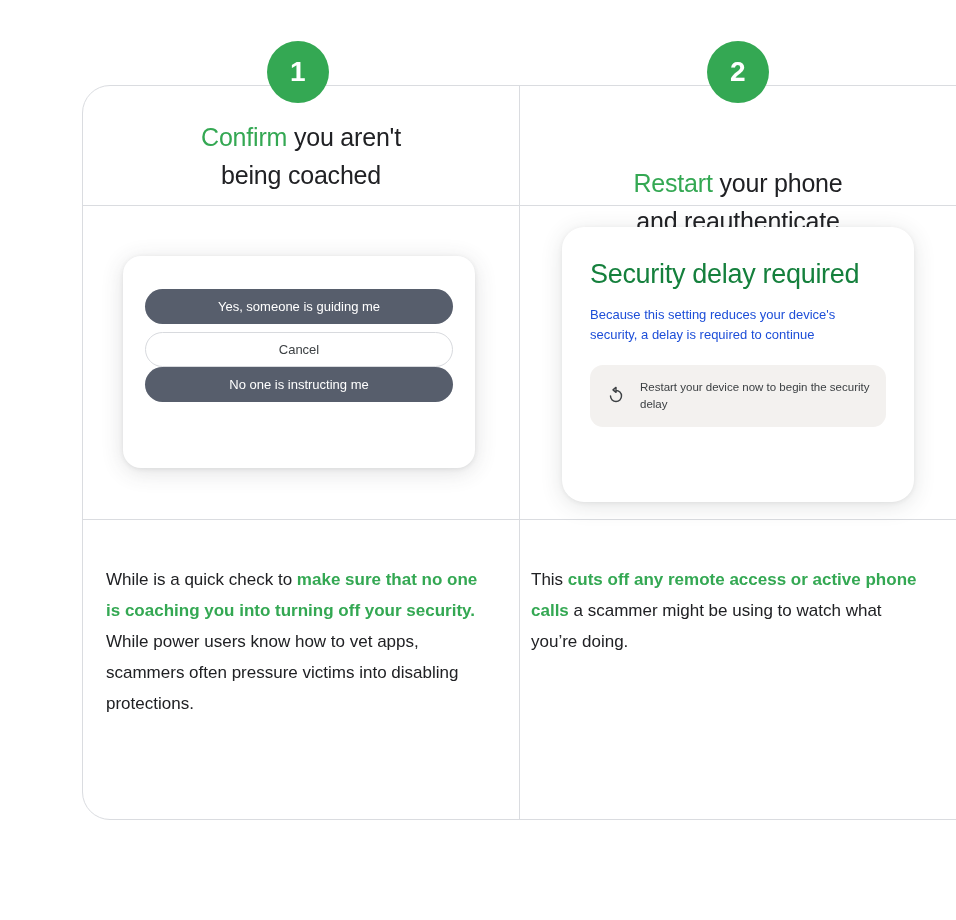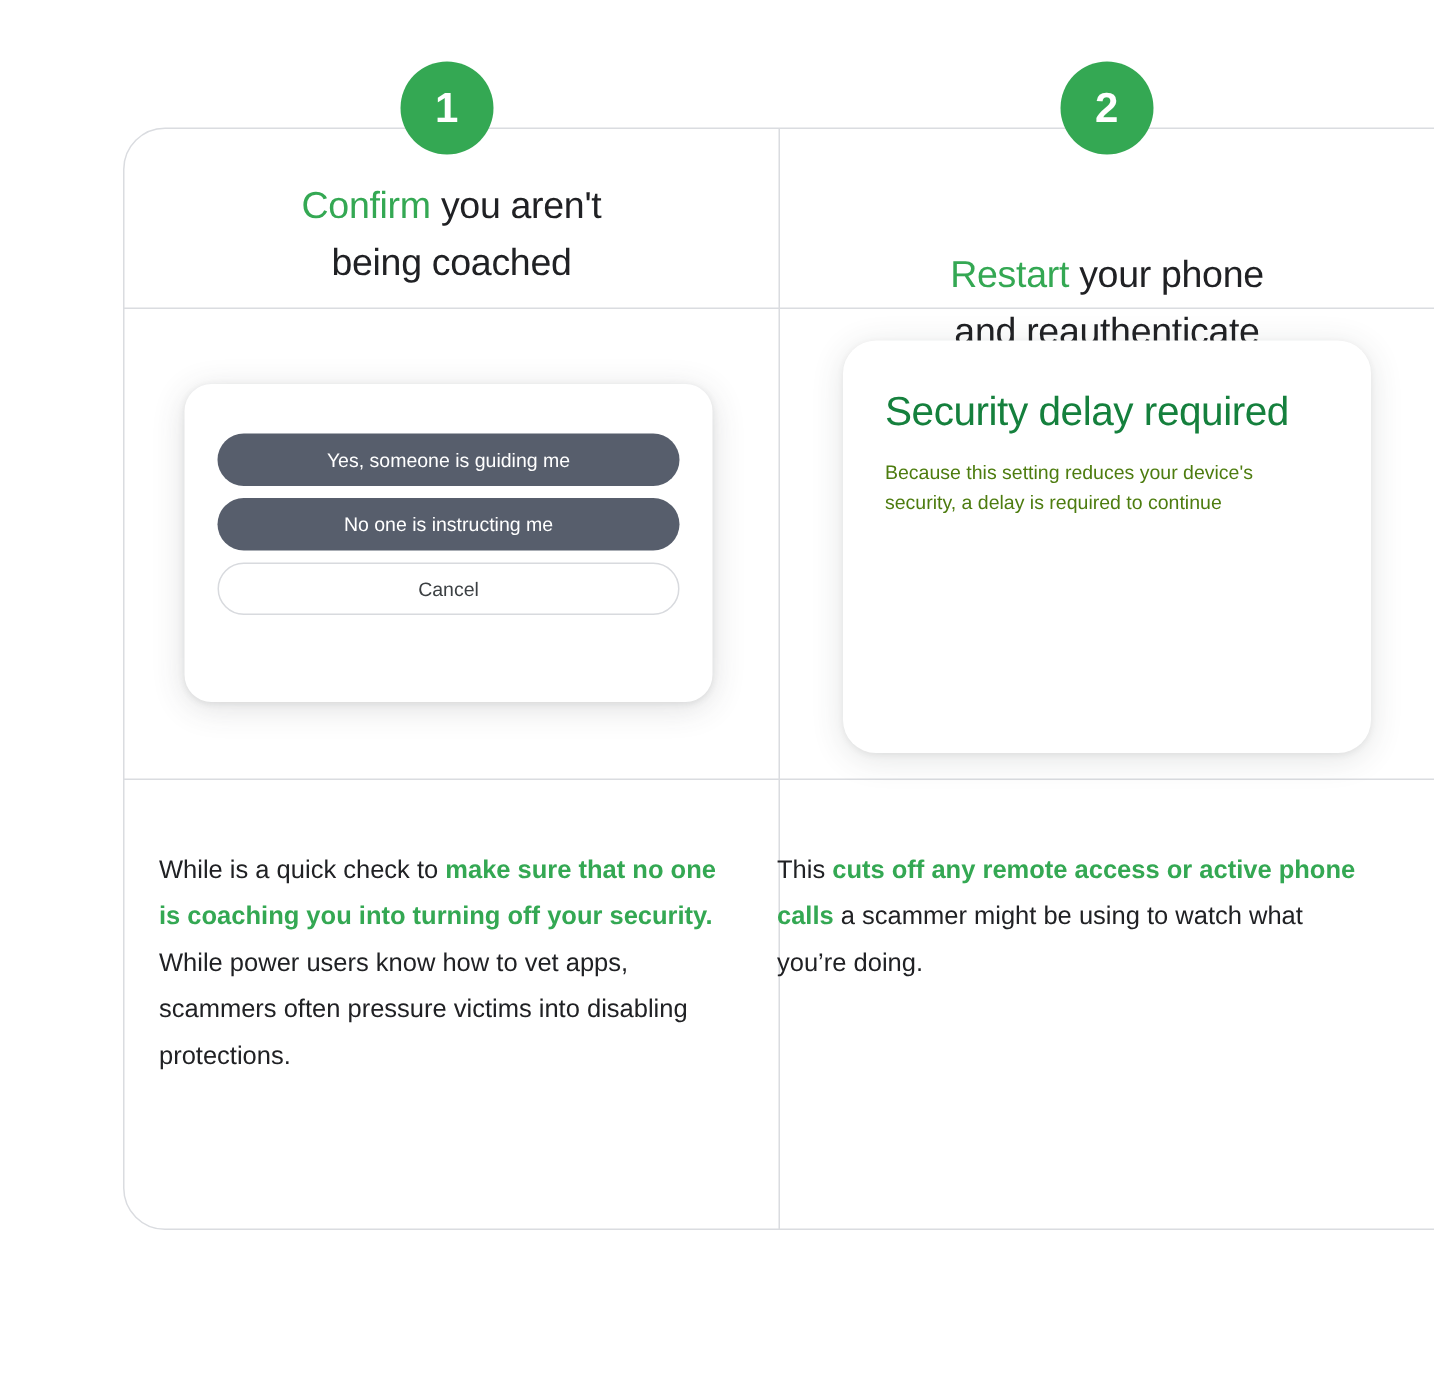--- a/index.html
+++ b/index.html
@@ -135,21 +135,21 @@
   #security-card-title {
     font-size: 27px;
     line-height: 34px;
     color: #15803d;
     letter-spacing: -0.3px;
     margin-bottom: 14px;
   }
   #security-card-body {
     font-size: 13px;
     line-height: 20px;
-    color: #4d7c0f;
+    color: #1d4ed8;
     margin-bottom: 20px;
   }
   #restart-notice {
     background: #f3f1ef;
     border-radius: 13px;
     padding: 14px 16px;
     display: flex;
     align-items: center;
     gap: 14px;
   }
@@ -162,21 +162,21 @@
 
   
   .col-copy {
     position: absolute;
     top: 564px;
     font-size: 17px;
     line-height: 31px;
     color: #202124;
   }
   #col-copy-1 { left: 106px; width: 390px; }
-  #col-copy-2 { left: 518px; width: 392px; }
+  #col-copy-2 { left: 531px; width: 392px; }
   .col-copy .hl {
     color: #34a853;
     font-weight: bold;
     margin-top: 24px;
   }
 </style>
 </head>
 <body>
 
 <div id="frame"></div>
@@ -189,27 +189,34 @@
 
 <div class="col-heading" id="col-heading-1">
   <span class="accent">Confirm</span><span> you aren't<br>being coached</span>
 </div>
 <div class="col-heading" id="col-heading-2">
   <span class="accent">Restart</span><span> your phone<br>and reauthenticate</span>
 </div>
 
 <div id="dialog-card">
   <div class="dlg-btn filled">Yes, someone is guiding me</div>
+  <div class="dlg-btn outlined">Cancel</div>
   <div class="dlg-btn filled">No one is instructing me</div>
-  <div class="dlg-btn outlined">Cancel</div>
 </div>
 
 <div id="security-card">
   <div id="security-card-title">Security delay required</div>
   <div id="security-card-body">Because this setting reduces your device's security, a delay is required to continue</div>
+  <div id="restart-notice">
+    <svg id="restart-icon" viewBox="0 0 24 24">
+      <path d="M12 4.2 V1.6 L8.4 4.6 L12 7.6 V5.4
+               a6.6 6.6 0 1 1 -6.6 6.6" fill="none" stroke="#3c4043" stroke-width="1.7" stroke-linecap="round" stroke-linejoin="round"></path>
+    </svg>
+    <div id="restart-notice-text">Restart your device now to begin the security delay</div>
+  </div>
 </div>
 
 <div class="col-copy" id="col-copy-1">
   <span>While is a quick check to </span><span class="hl">make sure that no one is coaching you into turning off your security.</span><span> While power users know how to vet apps, scammers often pressure victims into disabling protections.</span>
 </div>
 <div class="col-copy" id="col-copy-2">
   <span>This </span><span class="hl">cuts off any remote access or active phone calls</span><span> a scammer might be using to watch what you’re doing.</span>
 </div>
 
 </body></html>

